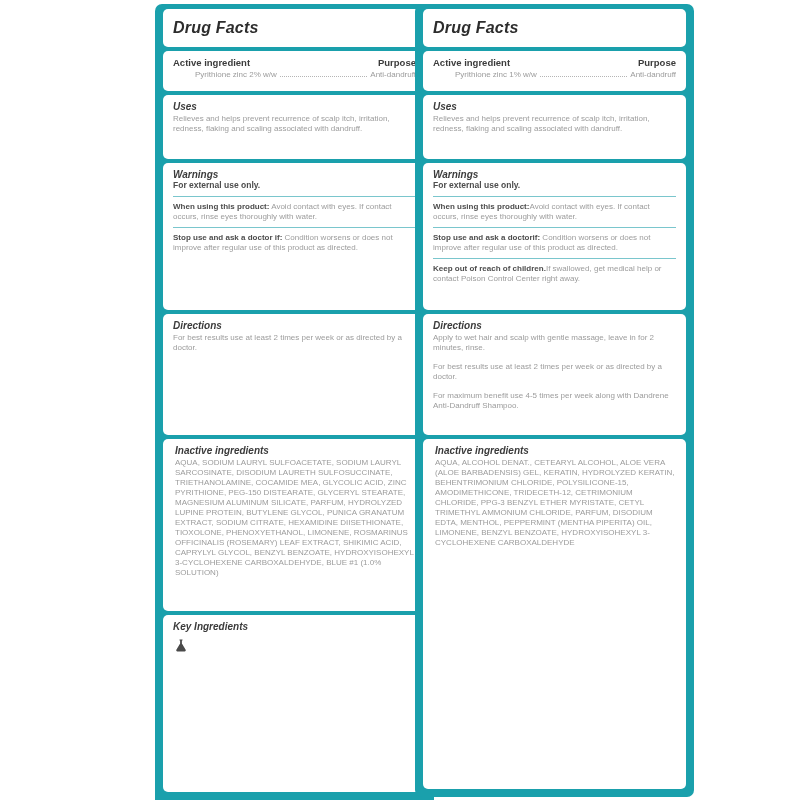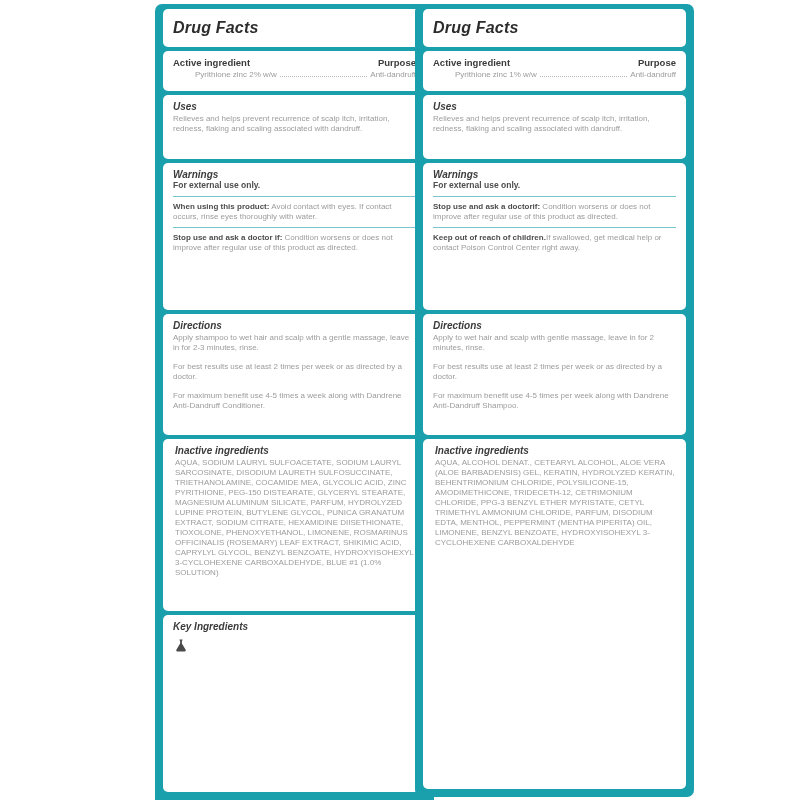--- a/index.html
+++ b/index.html
@@ -76,23 +76,21 @@
     <div class="warn-item body-txt">
       <span class="warn-label">When using this product:</span><span> Avoid contact with eyes. If contact occurs, rinse eyes thoroughly with water.</span>
     </div>
     <div class="warn-item body-txt">
       <span class="warn-label">Stop use and ask a doctor if:</span><span> Condition worsens or does not improve after regular use of this product as directed.</span>
     </div>
   </div>
 
   <div class="box dir-box">
     <div class="h-sec-lg">Directions</div>
-    <p class="body-txt">Apply shampoo to wet hair and scalp with a gentle massage, leave in for 2-3 minutes, rinse.</p>
     <p class="body-txt">For best results use at least 2 times per week or as directed by a doctor.</p>
-    <p class="body-txt">For maximum benefit use 4-5 times a week along with Dandrene Anti-Dandruff Conditioner.</p>
   </div>
 
   <div class="box inactive-box">
     <div class="h-sec-lg">Inactive ingredients</div>
     <div class="body-txt inactive-txt">AQUA, SODIUM LAURYL SULFOACETATE, SODIUM LAURYL SARCOSINATE, DISODIUM LAURETH SULFOSUCCINATE, TRIETHANOLAMINE, COCAMIDE MEA, GLYCOLIC ACID, ZINC PYRITHIONE, PEG-150 DISTEARATE, GLYCERYL STEARATE, MAGNESIUM ALUMINUM SILICATE, PARFUM, HYDROLYZED LUPINE PROTEIN, BUTYLENE GLYCOL, PUNICA GRANATUM EXTRACT, SODIUM CITRATE, HEXAMIDINE DIISETHIONATE, TIOXOLONE, PHENOXYETHANOL, LIMONENE, ROSMARINUS OFFICINALIS (ROSEMARY) LEAF EXTRACT, SHIKIMIC ACID, CAPRYLYL GLYCOL, BENZYL BENZOATE, HYDROXYISOHEXYL 3-CYCLOHEXENE CARBOXALDEHYDE, BLUE #1 (1.0% SOLUTION)</div>
   </div>
 
   <div class="box key-box">
     <div class="h-sec-lg">Key Ingredients</div>
     <div class="key-row">
@@ -122,20 +120,23 @@
 
   <div class="box uses-box">
     <div class="h-sec-lg">Uses</div>
     <div class="body-txt">Relieves and helps prevent recurrence of scalp itch, irritation, redness, flaking and scaling associated with dandruff.</div>
   </div>
 
   <div class="box warn-box">
     <div class="h-sec-lg" style="margin-bottom:0;">Warnings</div>
     <div class="bold-sub">For external use only.</div>
     <div class="warn-item body-txt">
+      <span class="warn-label">When using this product:</span><span>Avoid contact with eyes. If contact occurs, rinse eyes thoroughly with water.</span>
+    </div>
+    <div class="warn-item body-txt">
       <span class="warn-label">Stop use and ask a doctorif:</span><span> Condition worsens or does not improve after regular use of this product as directed.</span>
     </div>
     <div class="warn-item body-txt">
       <span class="warn-label">Keep out of reach of children.</span><span>If swallowed, get medical help or contact Poison Control Center right away.</span>
     </div>
   </div>
 
   <div class="box dir-box">
     <div class="h-sec-lg">Directions</div>
     <p class="body-txt">Apply to wet hair and scalp with gentle massage, leave in for 2 minutes, rinse.</p>

